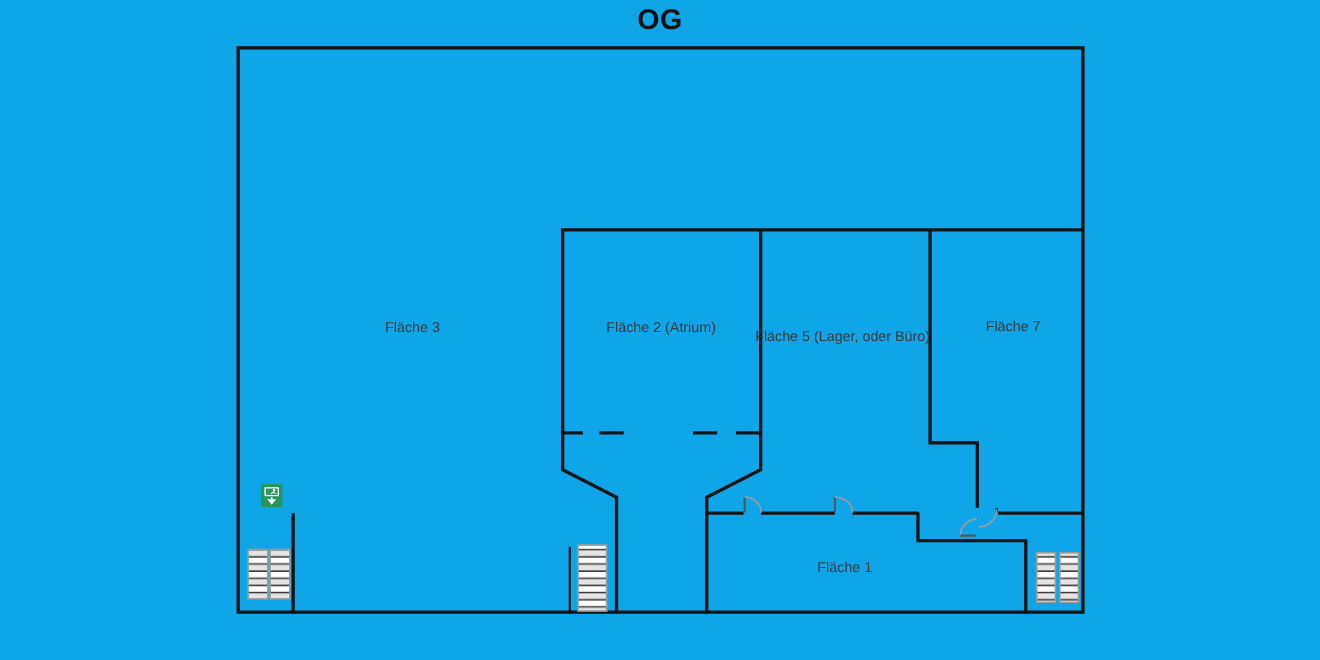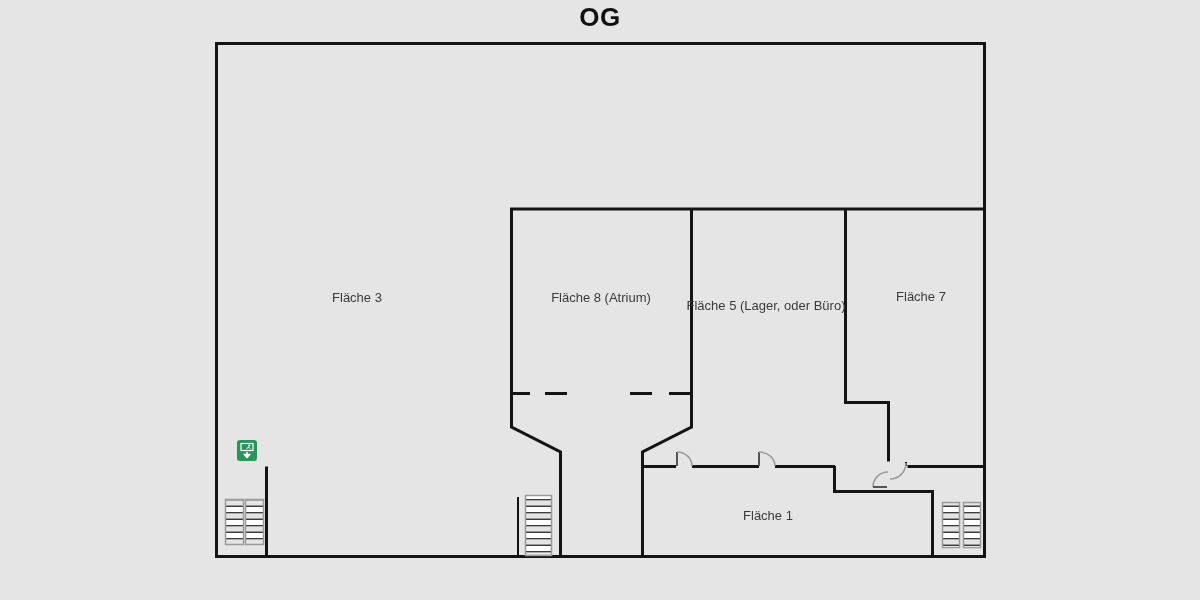--- a/index.html
+++ b/index.html
@@ -1,19 +1,19 @@
 <!DOCTYPE html>
 <html><head>
 <meta charset="utf-8">
 <style>
   html,body{margin:0;padding:0;background:#ffffff;}
   .canvas{
     position:relative;
     width:1200px;height:600px;
-    background:#e5e5e5;
+    background:#0ea5e9;
     font-family:"Liberation Sans", sans-serif;
     overflow:hidden;
   }
   .plan-title{
     position:absolute;left:0;right:0;top:2px;
     text-align:center;
     font-size:26px;font-weight:700;letter-spacing:.5px;
     color:#111111;
   }
   .room-label{
@@ -115,23 +115,23 @@
   <div class="exit-icon">
     <svg width="20" height="21" viewBox="0 0 20 21">
       <rect x="0" y="0" width="20" height="21" rx="3" fill="#27965a"></rect>
       <rect x="4" y="3.5" width="12" height="7" fill="none" stroke="#ffffff" stroke-width="1.2"></rect>
       <circle cx="12.2" cy="5.6" r="1.1" fill="#ffffff"></circle>
       <path d="M 12 7 L 9.5 8.6 M 11.5 7.2 L 13.5 8.8" stroke="#ffffff" stroke-width="1" fill="none"></path>
       <path d="M 10 12 L 10 15.2 M 10 17.5 L 7.6 14.6 L 12.4 14.6 Z" stroke="#ffffff" stroke-width="1.6" fill="#ffffff"></path>
     </svg>
   </div>
 
-  <div class="room-label" style="left:357px;top:298px">Fläche 3</div>
+  <div class="room-label" style="left:375px;top:298px">Fläche 3</div>
 
-  <div class="room-label" style="left:601px;top:298px">Fläche 8 (Atrium)</div>
+  <div class="room-label" style="left:601px;top:298px">Fläche 2 (Atrium)</div>
 
   <div class="room-label wrap" style="left:766px;top:306px">Fläche 5 (Lager, oder Büro)</div>
 
   <div class="room-label" style="left:921px;top:297px">Fläche 7</div>
 
   <div class="room-label" style="left:768px;top:516px">Fläche 1</div>
 
 </div>
 
 </body></html>

